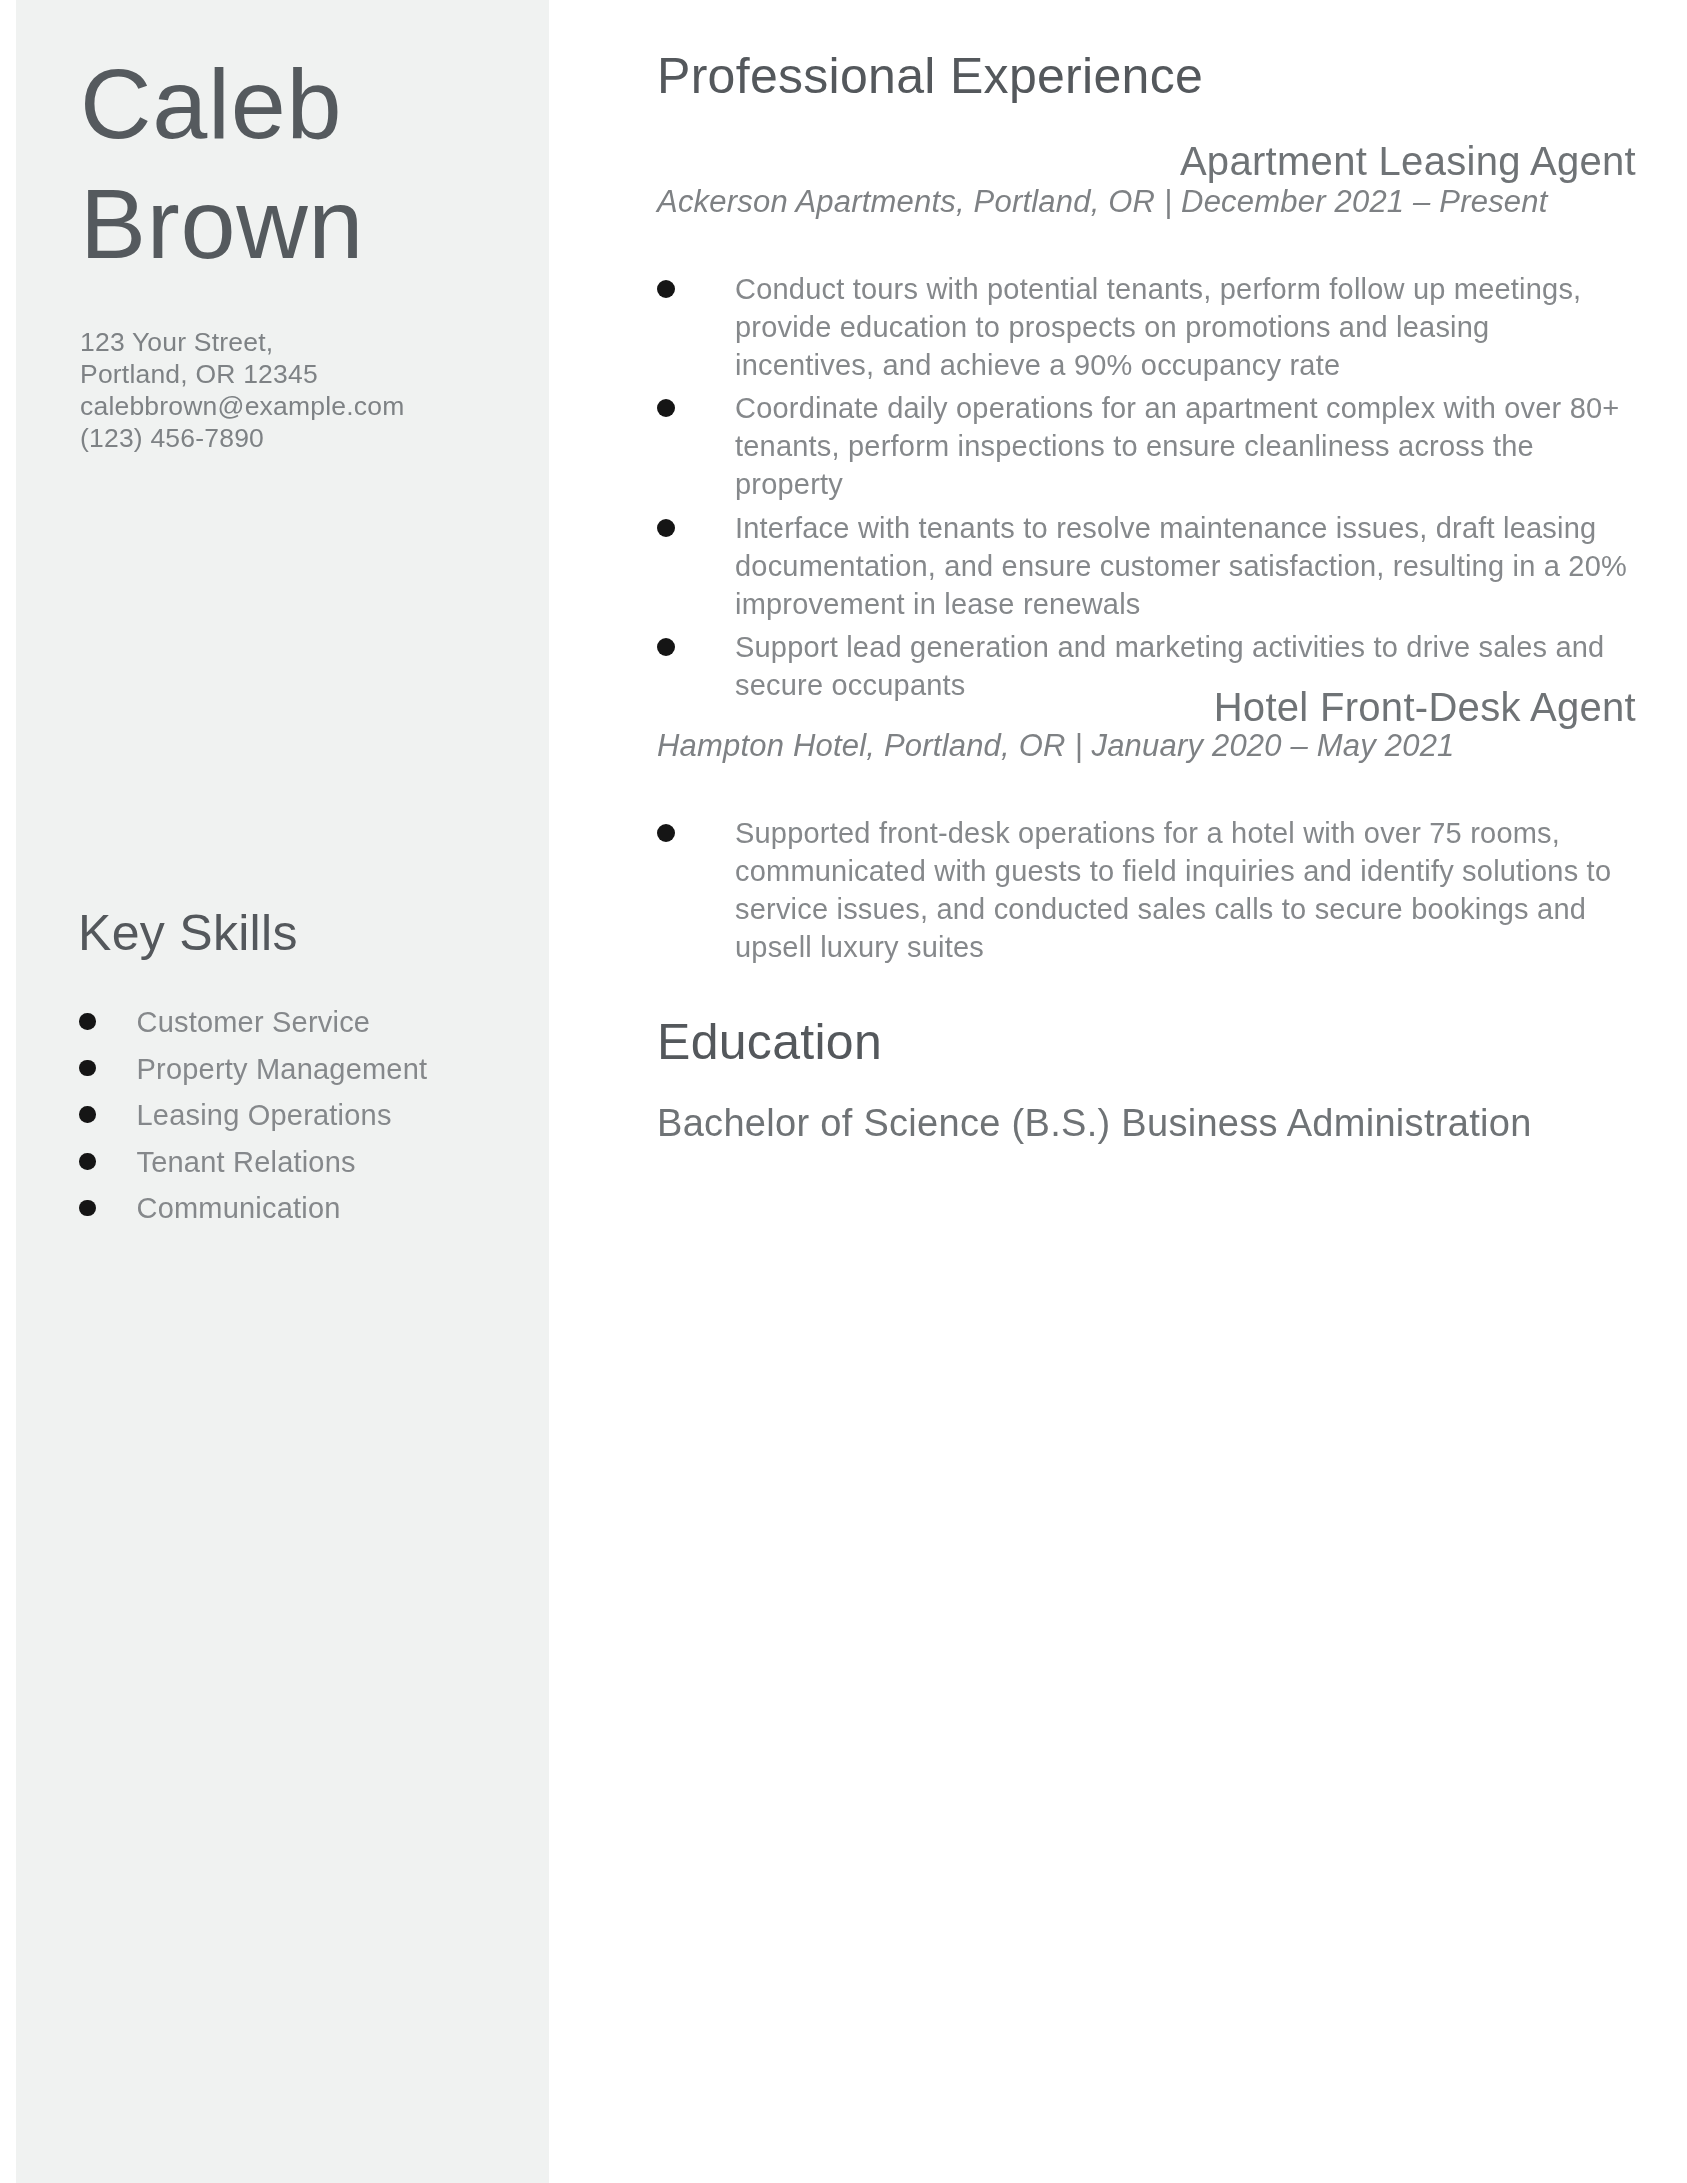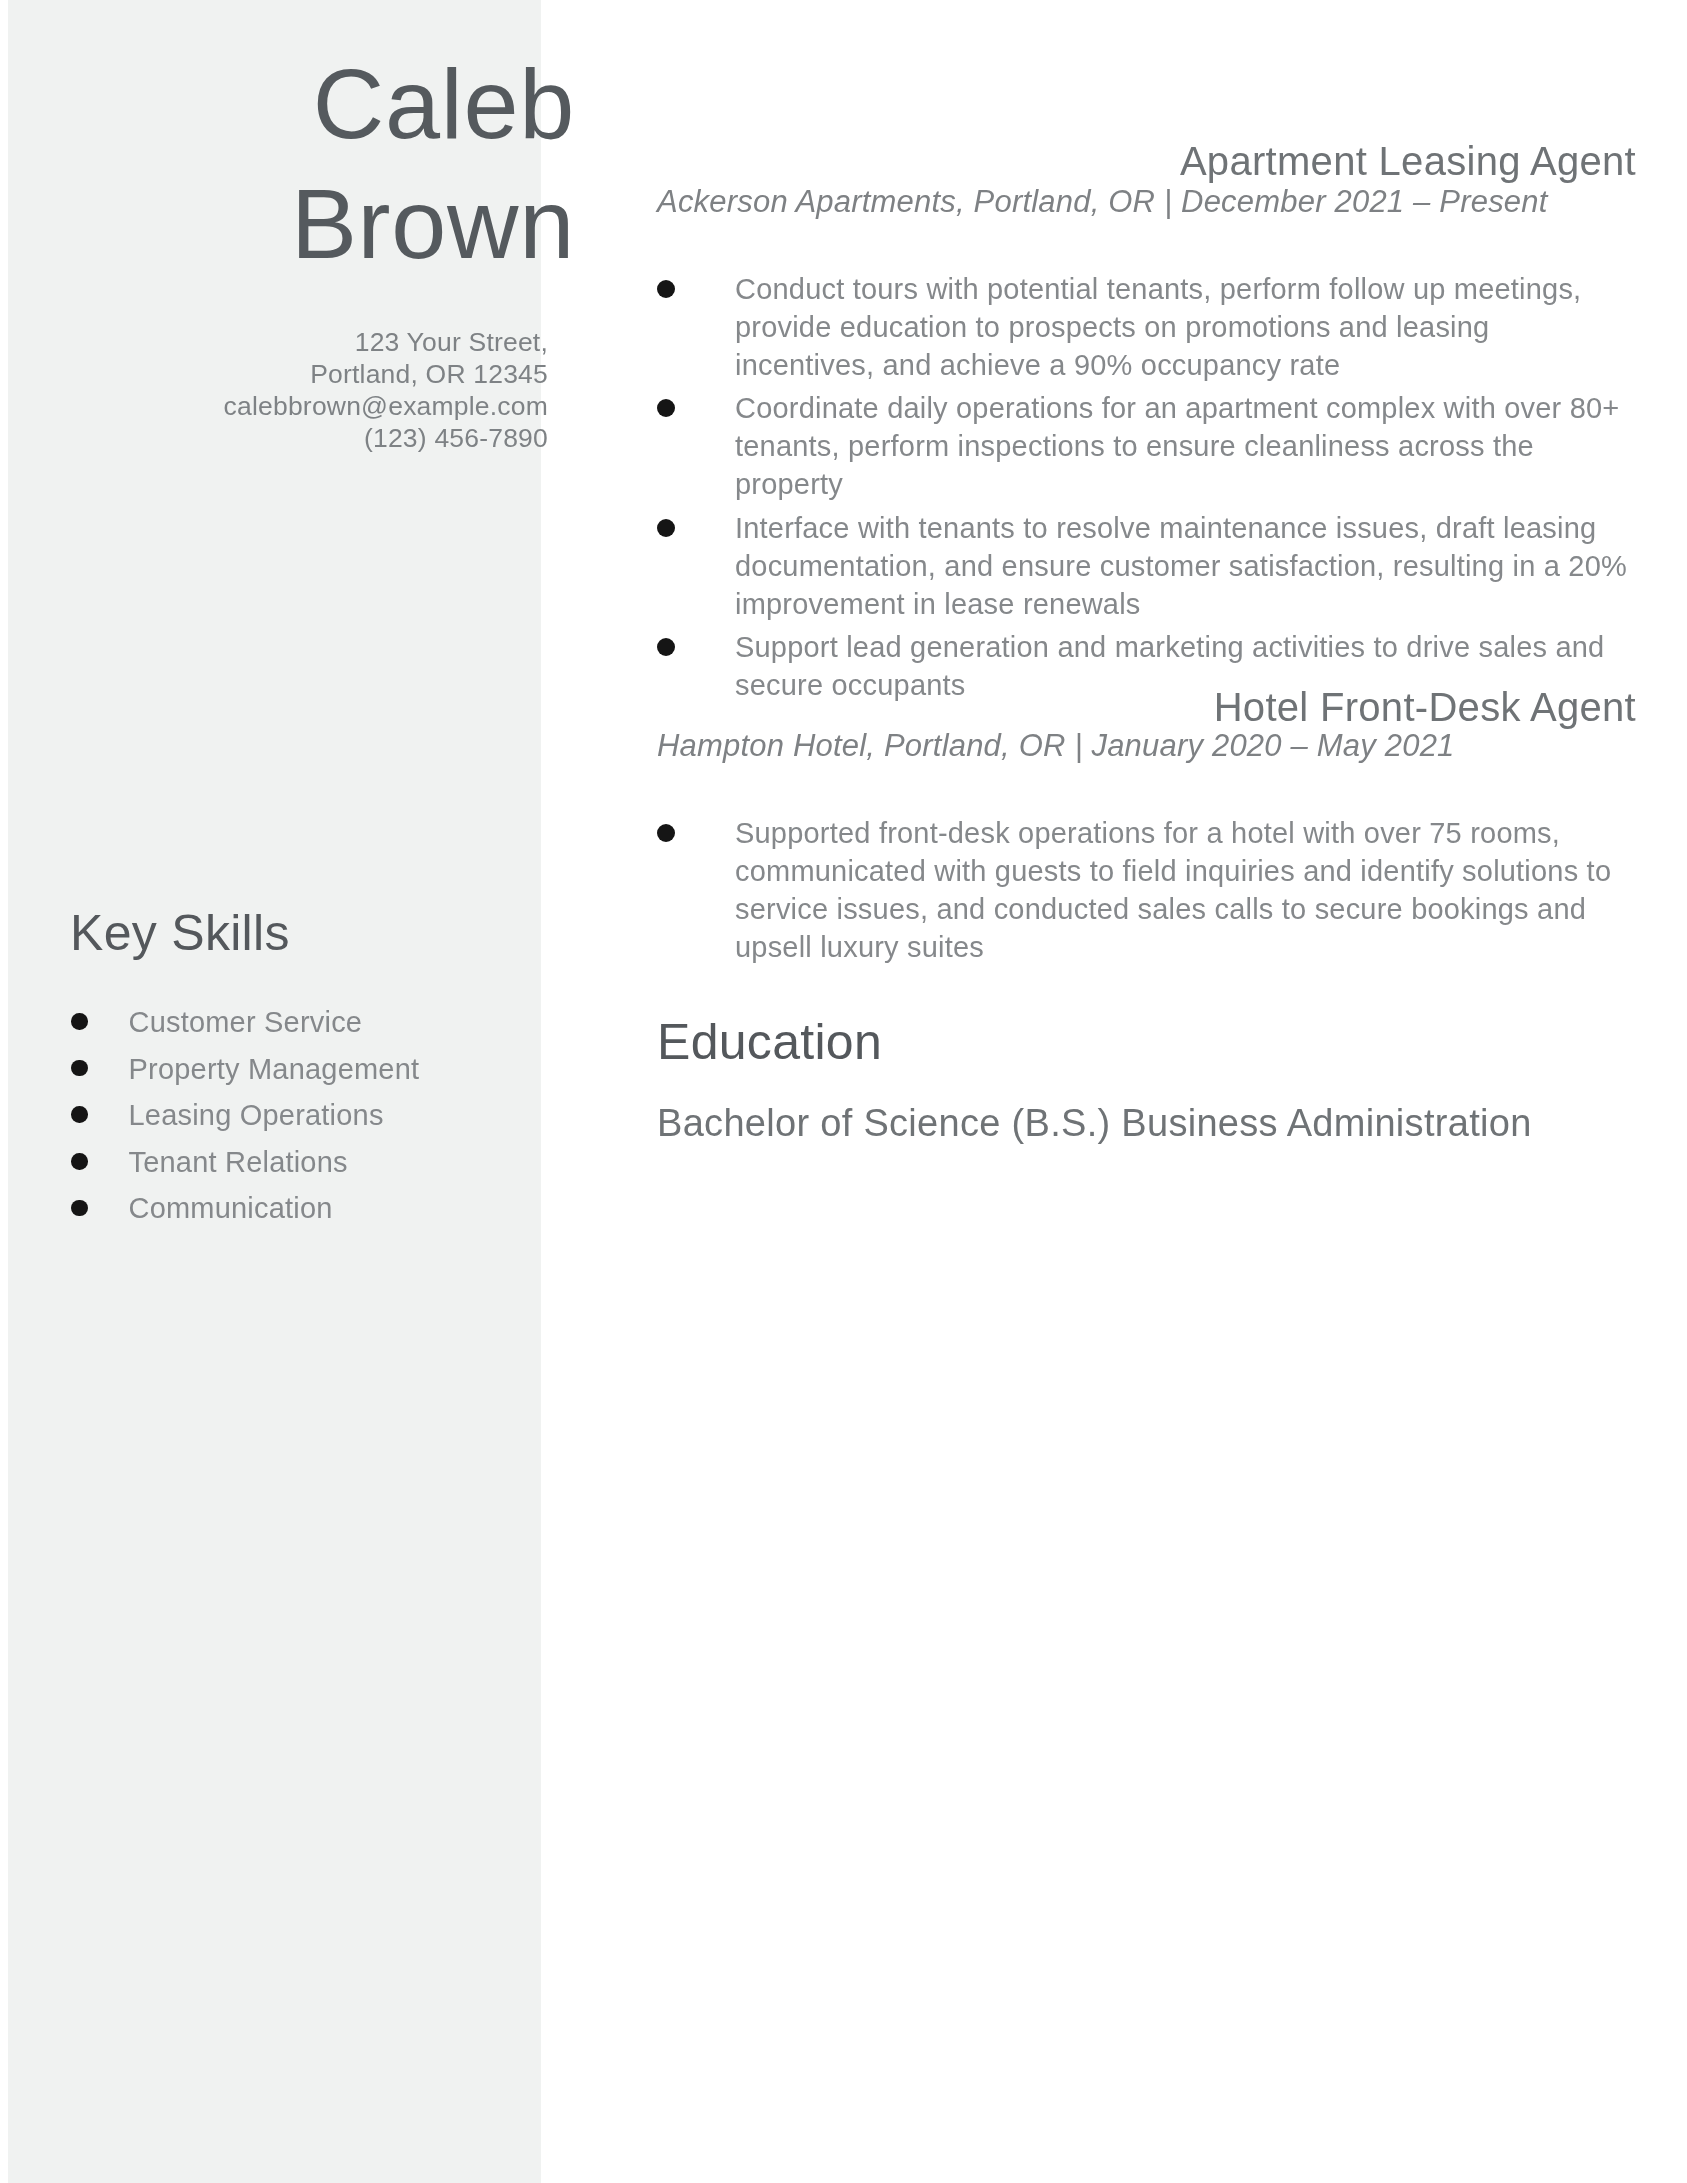--- a/index.html
+++ b/index.html
@@ -2,23 +2,22 @@
 <html style="font-size:10.6px"><head>
 <meta charset="utf-8">
 <style>
   html,body{margin:0;padding:0;}
   body{
     width:1687px;height:2183px;position:relative;background:#ffffff;
     font-family:"Liberation Sans", sans-serif;overflow:hidden;
     -webkit-font-smoothing:antialiased;
   }
   .sidebar{
-    position:absolute;left:8px;top:0;width:533px;height:2183px;
+    position:absolute;left:16px;top:0;width:533px;height:2183px;
     background:#f0f2f1;
-    text-align:right;
   }
   .main{
     position:absolute;left:589px;top:0;width:1098px;height:2183px;
     background:#ffffff;
   }
   .abs{position:absolute;}
 
   
   .name{
     left:64px;top:44px;width:503px;
@@ -132,20 +131,21 @@
       <span>Tenant Relations</span>
     </li>
     <li>
       <span class="dot"></span>
       <span>Communication</span>
     </li>
   </ul>
 </div>
 
 <div class="main">
+  <div class="abs main-heading exp-heading">Professional Experience</div>
 
   <div class="abs job-title job1-title">Apartment Leasing Agent</div>
   <div class="abs job-meta job1-meta">Ackerson Apartments, Portland, OR | December 2021 – Present</div>
 
   <ul class="abs bullets job1-bullets">
     <li>
       <span class="dot"></span>
       <span class="btext">Conduct tours with potential tenants, perform follow up meetings, provide education to prospects on promotions and leasing incentives, and achieve a 90% occupancy rate</span>
     </li>
     <li>

